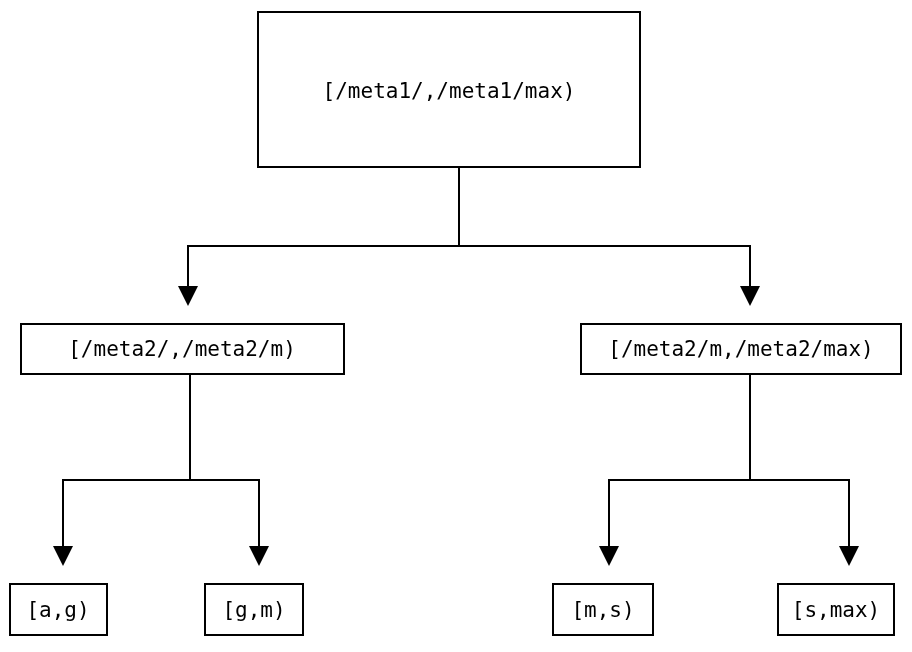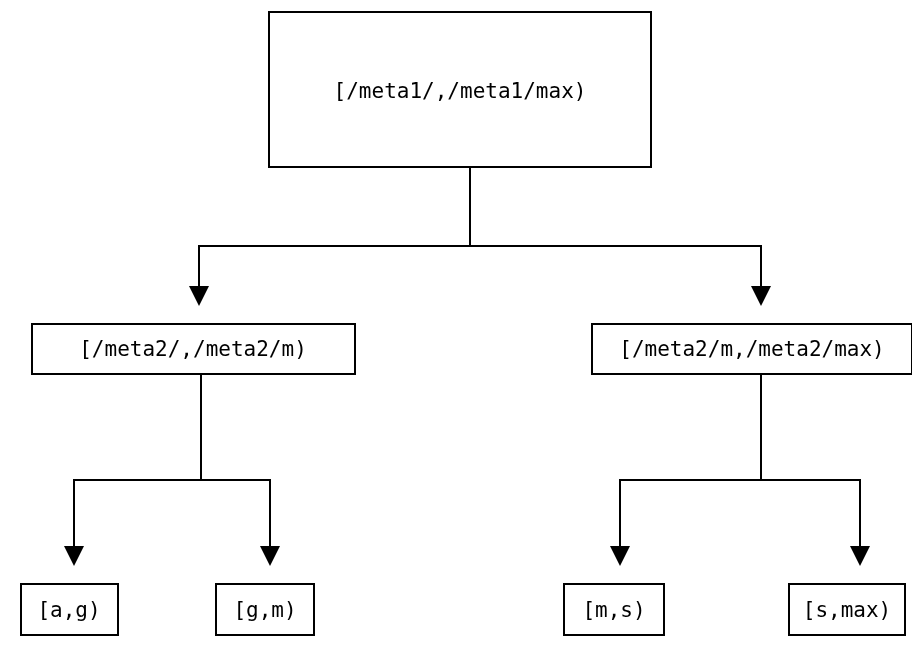--- a/index.html
+++ b/index.html
@@ -12,21 +12,20 @@
     width: 912px;
     height: 652px;
     font-family: "DejaVu Sans Mono", "Liberation Mono", monospace;
     overflow: hidden;
   }
   #diagram-canvas {
     position: relative;
     width: 824px;
     height: 652px;
     background: #ffffff;
-    margin-left: 11px;
   }
   svg.tree-svg {
     position: absolute;
     top: 0;
     left: 0;
     width: 912px;
     height: 652px;
     display: block;
   }
   .node-box {

